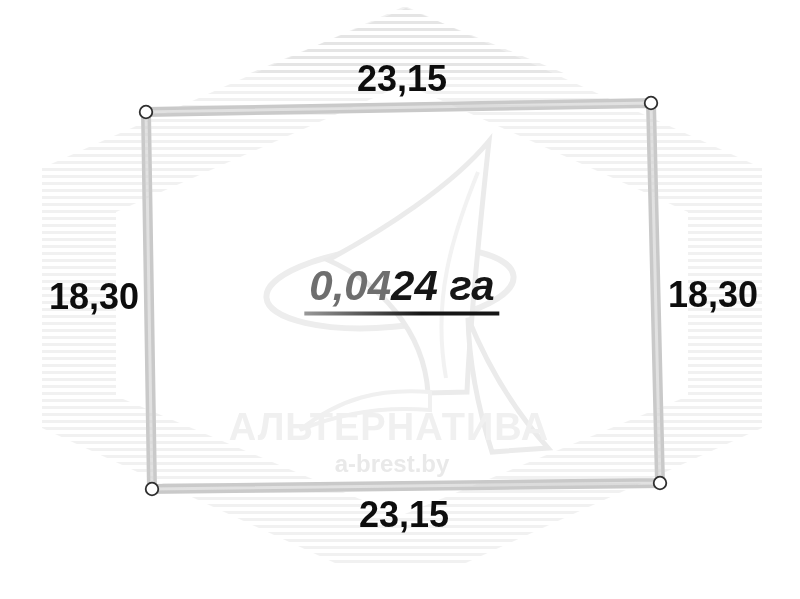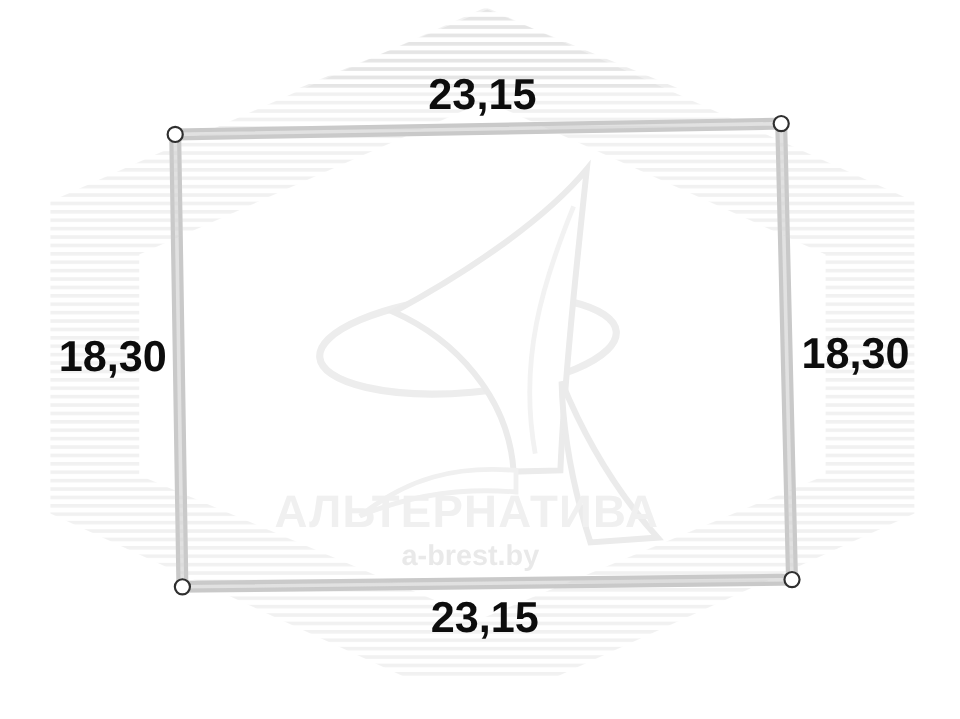--- a/index.html
+++ b/index.html
@@ -130,14 +130,15 @@
   </svg>
 
   <div class="wm-text wm-brand">АЛЬТЕРНАТИВА</div>
   <div class="wm-text wm-site">a-brest.by</div>
 
   <div class="dim dim-top">23,15</div>
   <div class="dim dim-bottom">23,15</div>
   <div class="dim dim-left">18,30</div>
   <div class="dim dim-right">18,30</div>
 
+  <div class="area"><span class="pfx">0,04</span><span class="sfx">24 га</span></div>
 
 </div>
 
 </body></html>

